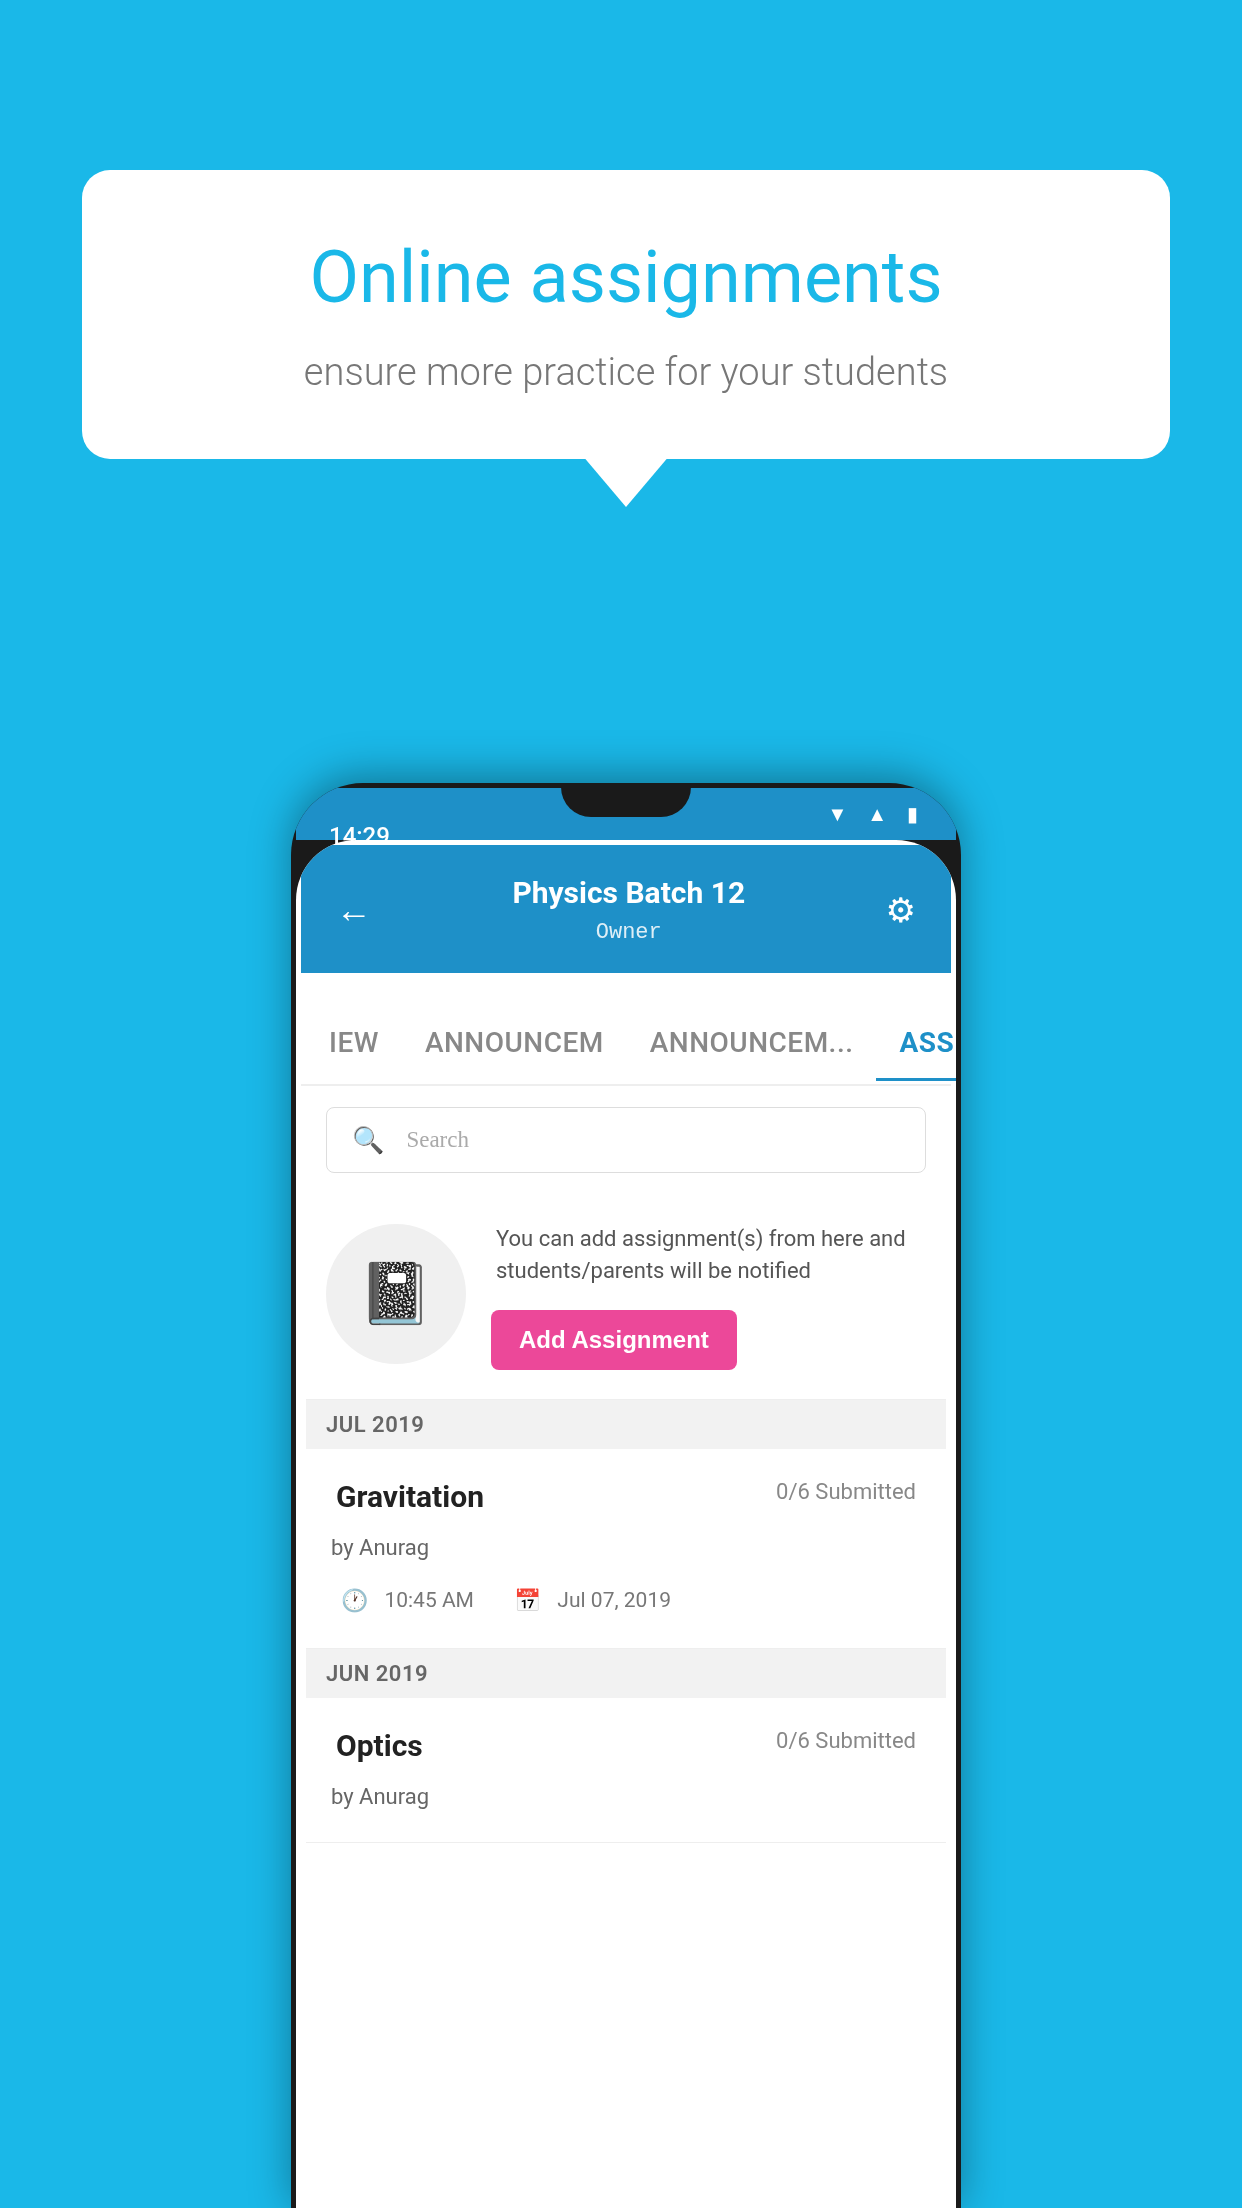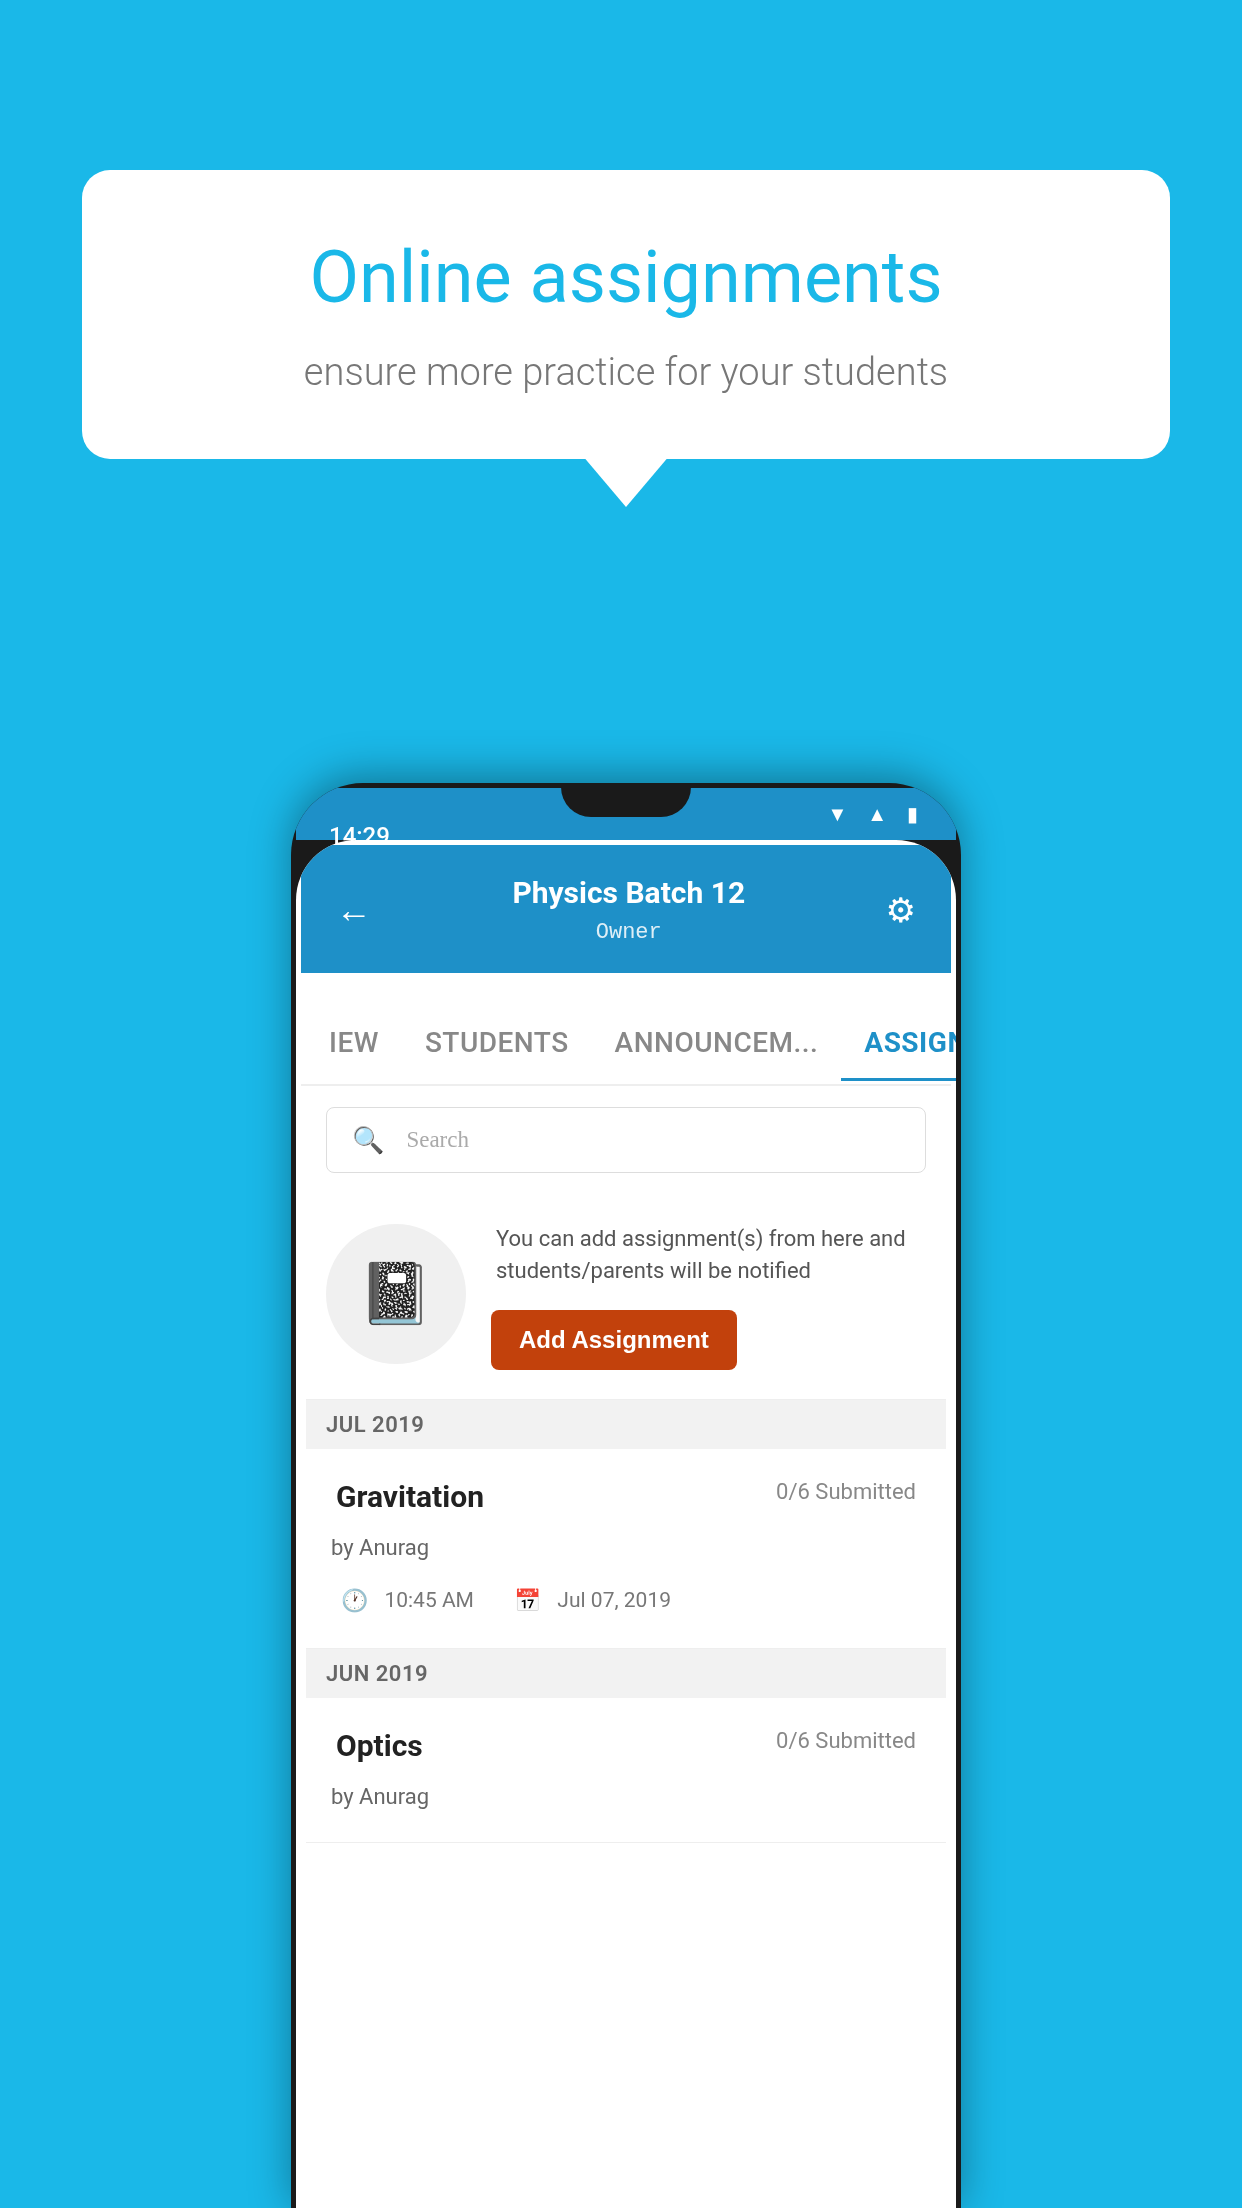--- a/index.html
+++ b/index.html
@@ -227,21 +227,21 @@
     .promo-text-area {
       flex: 1;
     }
     .promo-description {
       color: #555;
       font-size: 22px;
       line-height: 1.45;
       margin-bottom: 18px;
     }
     .add-assignment-btn {
-      background: #c2410c;
+      background: #ec4899;
       color: white;
       border: none;
       border-radius: 8px;
       padding: 16px 28px;
       font-size: 24px;
       font-weight: 600;
       cursor: pointer;
       text-align: right;
     }
 
@@ -334,21 +334,21 @@
         <div class="header-title-sub">Owner</div>
       </div>
       <span class="settings-btn">⚙</span>
     </div>
 
     <div class="tabs-bar">
       <div class="tab-item">
         <span>IEW</span>
       </div>
       <div class="tab-item">
-        <span>STUDENTS</span>
+        <span>ANNOUNCEM</span>
       </div>
       <div class="tab-item">
         <span>ANNOUNCEM...</span>
       </div>
       <div class="tab-item active">
         <span>ASSIGNMENTS</span>
       </div>
     </div>
 
     <div class="scroll-area">

